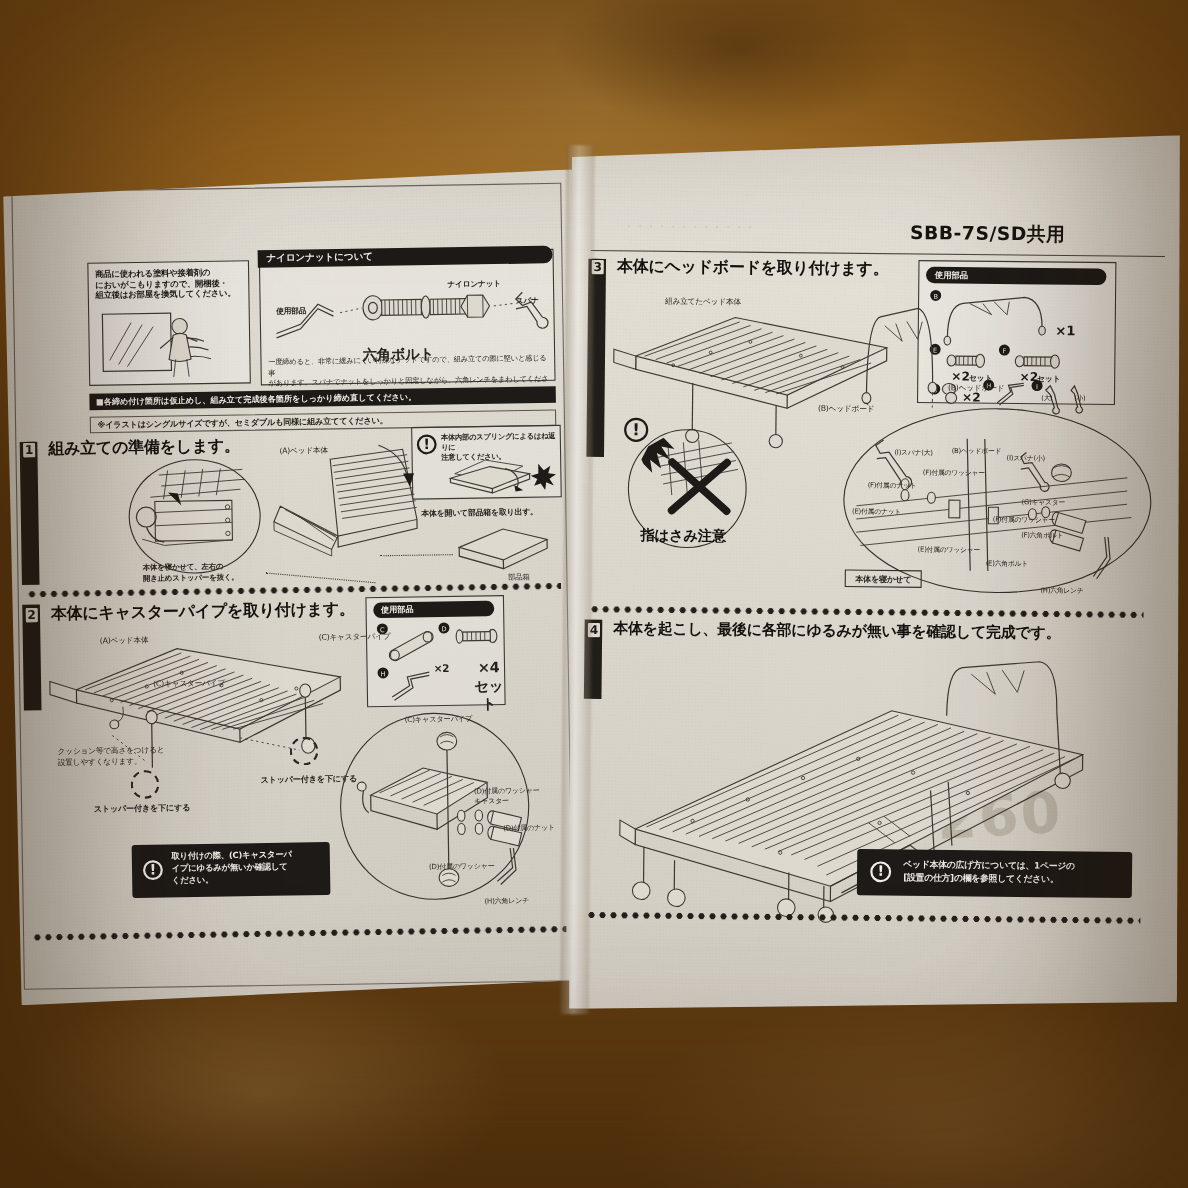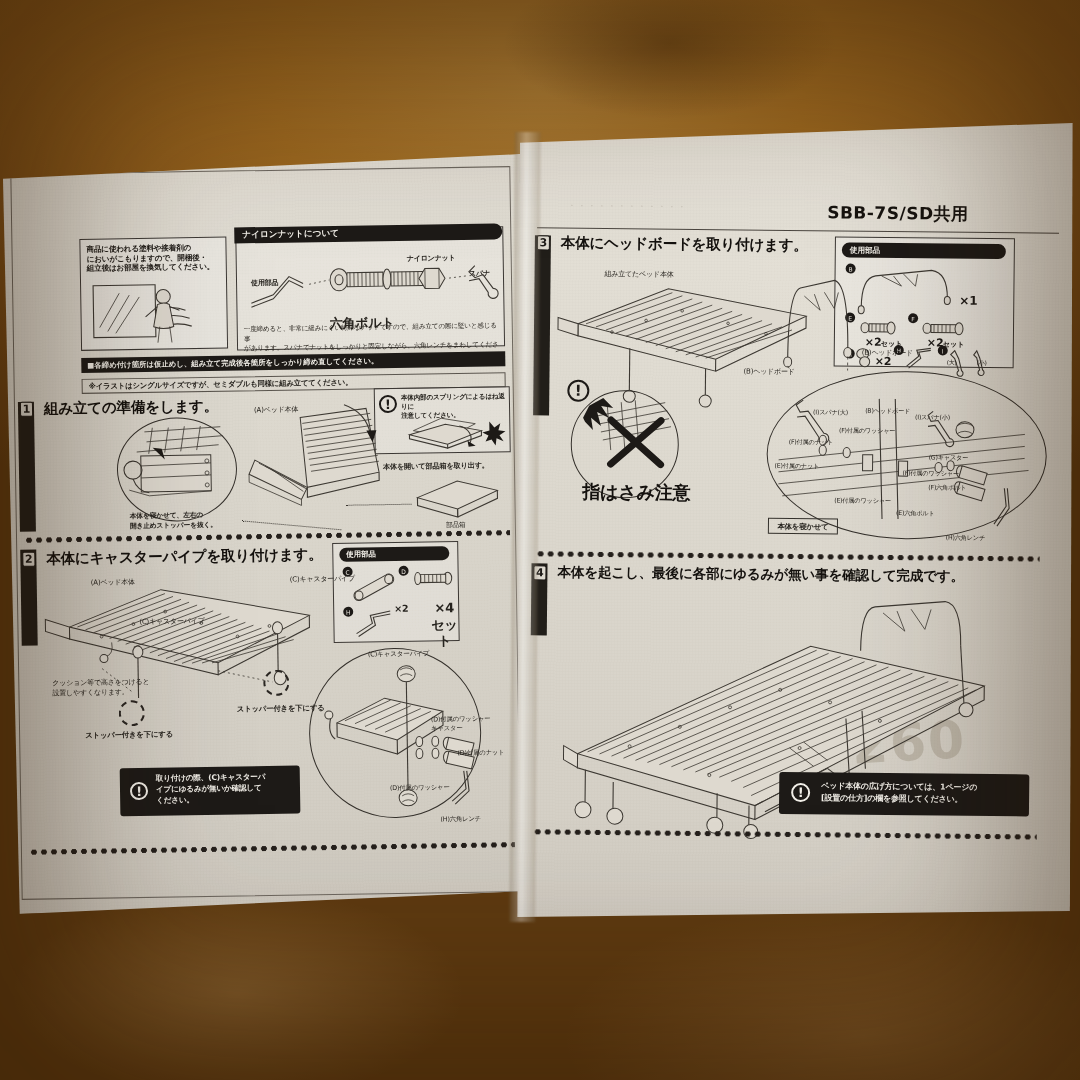--- a/index.html
+++ b/index.html
@@ -248,21 +248,21 @@
       </svg>
       <div class="blk jtxt" style="left:250px;top:248px;font-size:7px;">(A)ベッド本体</div>
 
       <div class="blk jtxt" style="left:378px;top:306px;font-size:7.2px;font-weight:bold;">本体を開いて部品箱を取り出す。</div>
       <svg class="blk" style="left:408px;top:320px;" width="88" height="44" viewBox="0 0 88 44">
         <path class="inkfill" d="M4 22 L44 6 L84 16 L44 34 Z"></path>
         <path class="ink" d="M4 22 L4 30 L44 42 L44 34"></path>
         <path class="ink" d="M44 42 L84 24 L84 16"></path>
         <path class="ink2" d="M44 34 L44 42"></path>
       </svg>
-      <div class="blk jtxt" style="left:440px;top:366px;font-size:6.8px;">部品箱</div>
+      <div class="blk jtxt" style="left:456px;top:366px;font-size:6.8px;">部品箱</div>
       <div class="blk lead" style="left:340px;top:348px;width:66px;"></div>
       <div class="blk lead" style="left:236px;top:362px;width:100px;transform:rotate(6deg);"></div>
 
       <div class="blk dotrule" style="left:18px;top:374px;width:486px;"></div>
 
       <div class="blk spine" style="left:14px;top:388px;width:16px;height:96px;"></div>
       <div class="blk stepnum" style="left:16px;top:390px;width:13px;height:15px;background:#dedad0;color:#1d1a17;border:1px solid #1d1a17;font-size:11px;">2</div>
       <div class="blk jtxt steptitle" style="left:40px;top:388px;font-size:14.5px;">本体にキャスターパイプを取り付けます。</div>
 
       <div class="blk panel" style="left:326px;top:386px;width:126px;height:100px;background:rgba(255,255,255,.24);">
@@ -470,21 +470,21 @@
       <div class="blk jtxt" style="left:344px;top:228px;font-size:7px;">(B)ヘッドボード</div>
 
       <div class="blk callout" style="left:54px;top:272px;width:108px;height:108px;"></div>
       <div class="blk warncirc" style="left:50px;top:262px;width:22px;height:22px;font-size:15px;background:#dedad0;">!</div>
       <svg class="blk" style="left:60px;top:280px;" width="96" height="80" viewBox="0 0 96 80">
         <path class="ink2" d="M20 18 L88 4 M22 26 L90 12 M24 34 L92 20 M26 42 L94 28"></path>
         <path class="ink2" d="M30 6 L34 52 M44 4 L48 50 M58 2 L62 48"></path>
         <path class="dark" d="M8 24 l8 8 l-2 -12 l10 8 l-4 -14 l12 6 l-8 -12 l12 2 l-10 -10 l-14 8 l-6 12 z"></path>
         <path class="dark" stroke="#1d1a17" stroke-width="7" stroke-linecap="round" d="M34 22 L84 66 M84 22 L34 66"></path>
       </svg>
-      <div class="blk jtxt" style="left:66px;top:362px;font-size:18px;font-weight:bold;color:#14110e;">指はさみ注意</div>
+      <div class="blk jtxt" style="left:66px;top:362px;font-size:13px;font-weight:bold;color:#14110e;">指はさみ注意</div>
 
       <div class="blk" style="left:250px;top:250px;width:280px;height:168px;border:1.6px solid #34302b;border-radius:50%;"></div>
       <svg class="blk" style="left:262px;top:274px;" width="256" height="128" viewBox="0 0 256 128">
         <g class="ink2">
           <path d="M0 66 L246 38 M0 78 L246 50 M0 90 L246 62 M4 102 L250 74"></path>
         </g>
         <path class="ink" stroke-width="2" d="M100 4 L104 124 M116 4 L120 124"></path>
 
         <path class="ink" stroke-width="1.4" d="M24 6 l-7 5 4 7 8 -1 16 22 a5 5 0 1 1 -5 4 L26 22 l-8 1"></path>
 

